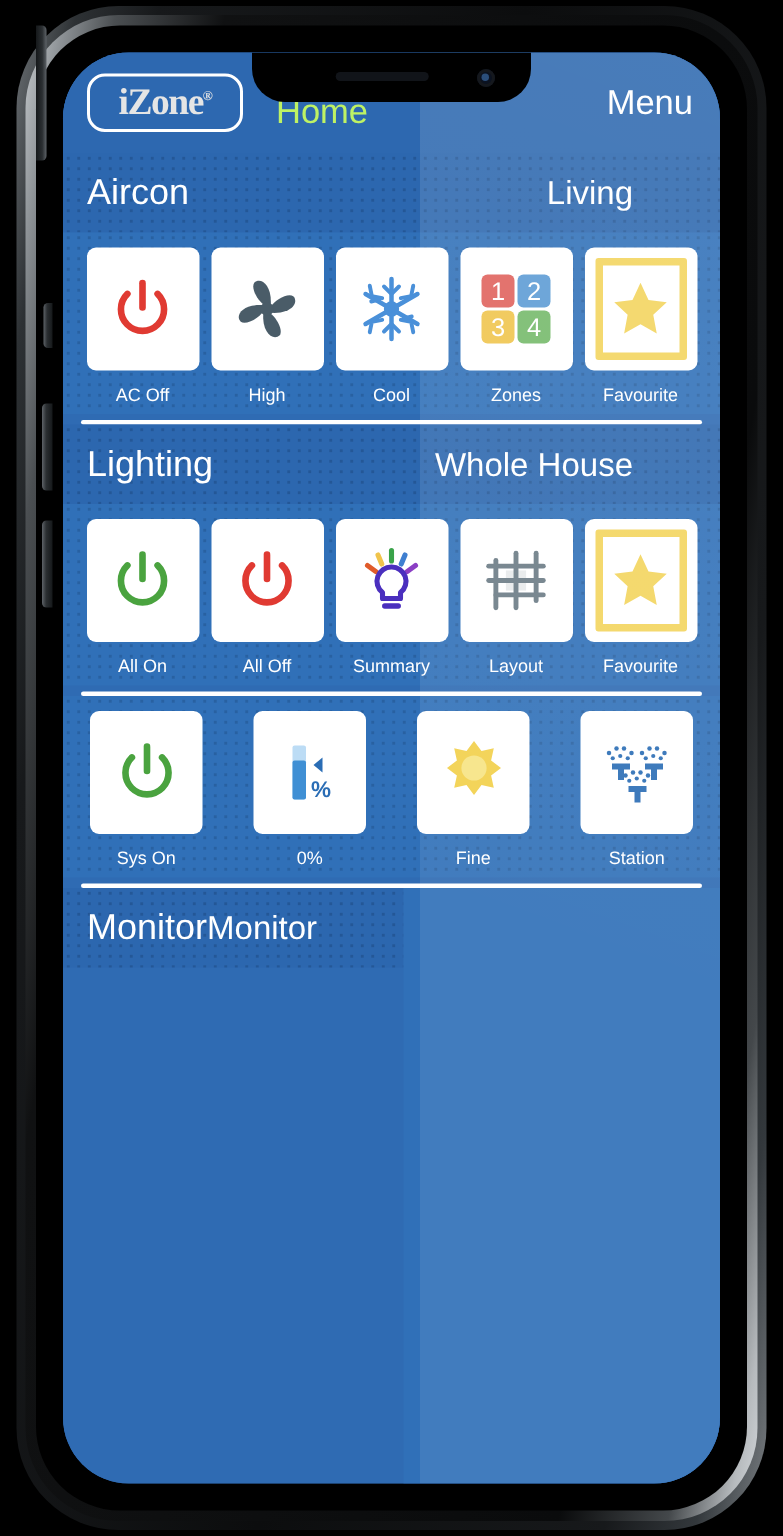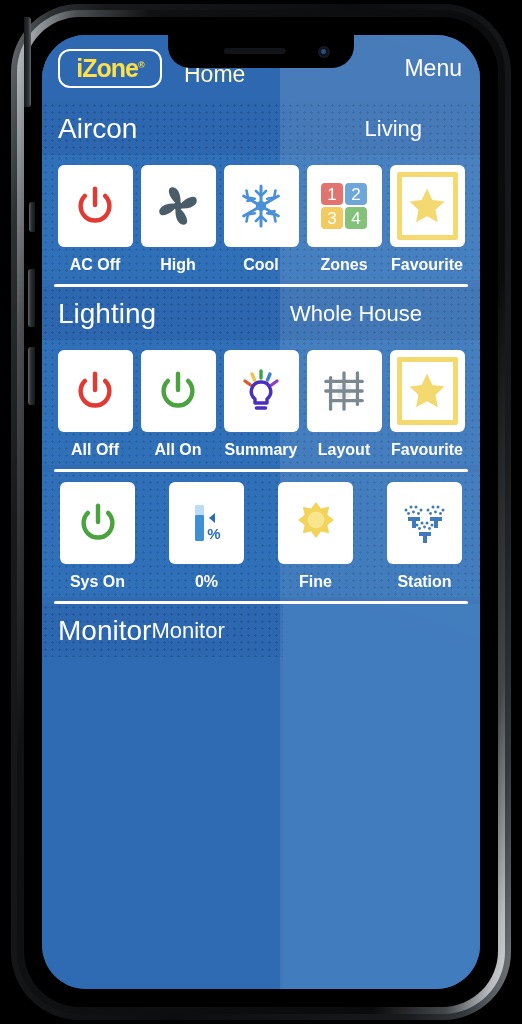--- a/index.html
+++ b/index.html
@@ -70,58 +70,58 @@
     background:#2d68b0;
     display:flex; align-items:center; padding:0 18px 0 16px;
     position:relative;
   }
   .logo{
     width:104px; height:39px; border:2.5px solid #fff; border-radius:12px;
     display:flex; align-items:center; justify-content:center;
     flex:0 0 104px;
   }
   .logo-text{
-    color:#fde047; font-size:25px; font-weight:bold; letter-spacing:-1px;
-    line-height:1; font-family:Liberation Sans, sans-serif;
+    color:#e5e5e5; font-size:25px; font-weight:bold; letter-spacing:-1px;
+    line-height:1; font-family:Liberation Serif, serif;
   }
   .logo-text sup{ font-size:9px; vertical-align:super; }
-  .title{ color:#fef9c3; font-size:23px; margin-left:22px;margin-top:11px; }
+  .title{ color:#bef264; font-size:23px; margin-left:22px;margin-top:11px; }
   .menu-btn{ color:#fff; font-size:23px; margin-left:auto; }
 
   .section{ position:relative; }
   .sec-head{
     height:53px; display:flex; align-items:center;
     padding:0 18px 0 16px;
     background-color:#2c67af;
     background-image:radial-gradient(rgba(18,54,100,.32) 1px, transparent 1.2px);
     background-size:7px 7px;
   }
-  .sec-name{ color:#fff; font-size:28px; }
+  .sec-name{ color:#fff; font-size:24px; }
   .sec-loc { color:#fff; font-size:22px; margin-left:auto; margin-right:40px; }
 
   .sec-body{
     padding:10px 14px 6px 14px;
     background-color:#3070b8;
     background-image:radial-gradient(rgba(22,62,110,.30) 1px, transparent 1.2px);
     background-size:7px 7px;
   }
   .tiles{ display:flex; justify-content:space-between; gap:5px; }
   .tile{ width:83px; display:flex; flex-direction:column; align-items:center; }
   .tile-box{
     width:75px; height:82px; background:#fff; border-radius:6px;
     display:flex; align-items:center; justify-content:center;
     position:relative;
   }
   .tile-box.fav{ border:none; }
   .fav-frame{
     position:absolute; inset:7px; border:5px solid #f3d55e; border-radius:2px;
     display:flex; align-items:center; justify-content:center;
   }
-  .tile-label{ color:#fff; font-size:16px; margin-top:9px; text-align:left;
-               white-space:nowrap;font-weight:bold; }
+  .tile-label{ color:#fff; font-size:12px; margin-top:9px; text-align:left;
+               white-space:nowrap; }
 
   .divider{ height:3px; background:#fff; margin:4px 12px 0 12px; border-radius:2px; }
 
   .monitor-body{
     flex:1;
     background:#3070b8;
   }
 
   
   .glare{
@@ -257,35 +257,35 @@
               <div class="sec-head">
                 <span class="sec-name">Lighting</span>
                 <span class="sec-loc">Whole House</span>
               </div>
               <div class="sec-body">
                 <div class="tiles">
 
                   <div class="tile">
                     <div class="tile-box">
                       <svg width="46" height="46" viewBox="0 0 48 48">
+                        <path d="M13.5 13.5a15 15 0 1 0 21 0" fill="none" stroke="#4aa33f" stroke-width="4.6" stroke-linecap="round"></path>
+                        <line x1="24" y1="6" x2="24" y2="23" stroke="#4aa33f" stroke-width="4.6" stroke-linecap="round"></line>
+                      </svg>
+                    </div>
+                    <div class="tile-label">All On</div>
+                  </div>
+
+                  <div class="tile">
+                    <div class="tile-box">
+                      <svg width="46" height="46" viewBox="0 0 48 48">
                         <path d="M13.5 13.5a15 15 0 1 0 21 0" fill="none" stroke="#e03a32" stroke-width="4.6" stroke-linecap="round"></path>
                         <line x1="24" y1="6" x2="24" y2="23" stroke="#e03a32" stroke-width="4.6" stroke-linecap="round"></line>
                       </svg>
                     </div>
                     <div class="tile-label">All Off</div>
-                  </div>
-
-                  <div class="tile">
-                    <div class="tile-box">
-                      <svg width="46" height="46" viewBox="0 0 48 48">
-                        <path d="M13.5 13.5a15 15 0 1 0 21 0" fill="none" stroke="#4aa33f" stroke-width="4.6" stroke-linecap="round"></path>
-                        <line x1="24" y1="6" x2="24" y2="23" stroke="#4aa33f" stroke-width="4.6" stroke-linecap="round"></line>
-                      </svg>
-                    </div>
-                    <div class="tile-label">All On</div>
                   </div>
 
                   <div class="tile">
                     <div class="tile-box">
                       <svg width="48" height="48" viewBox="0 0 48 48">
                         <g stroke-width="3.4" stroke-linecap="round">
                           <line x1="24" y1="4" x2="24" y2="11" stroke="#3aa34a"></line>
                           <line x1="15" y1="7" x2="17.5" y2="13" stroke="#f0c44c"></line>
                           <line x1="33" y1="7" x2="30.5" y2="13" stroke="#3f7fd0"></line>
                           <line x1="8" y1="14" x2="13.5" y2="18" stroke="#e05b2a"></line>

